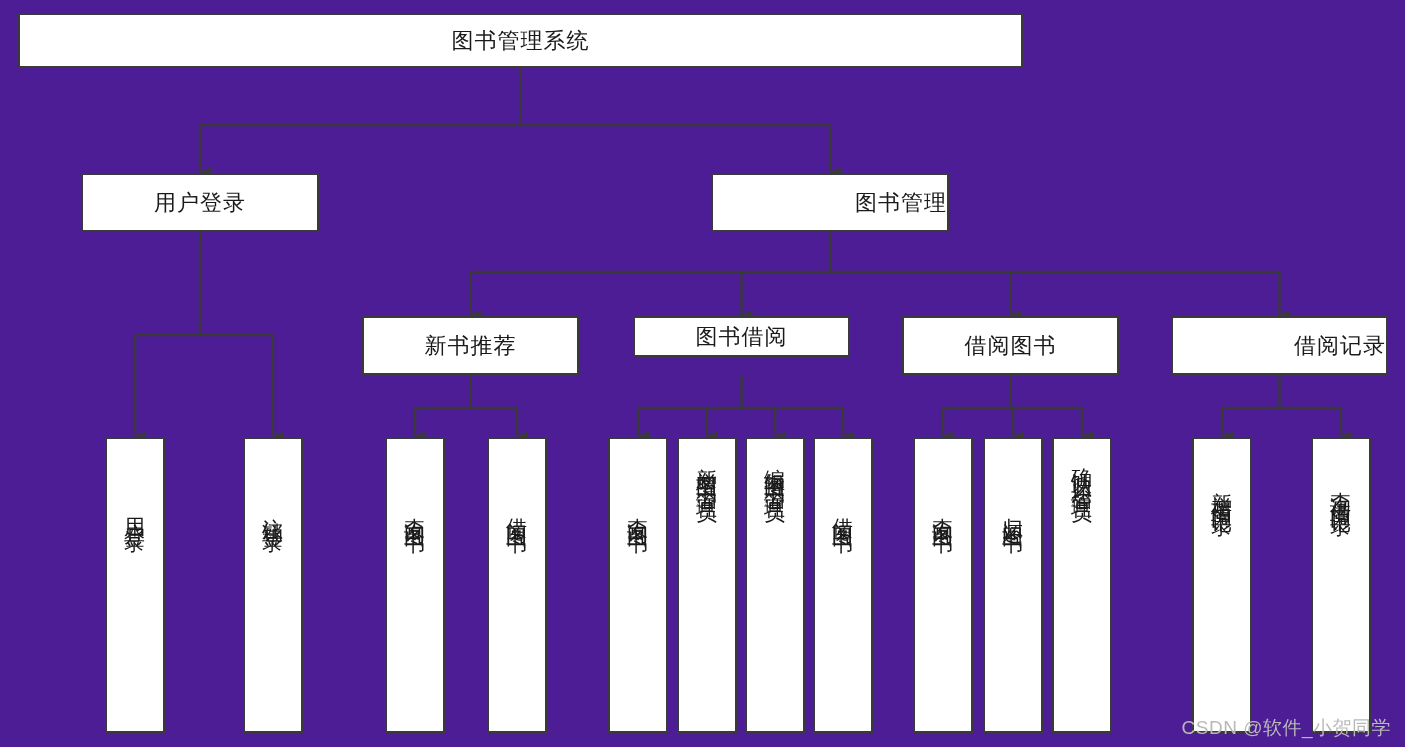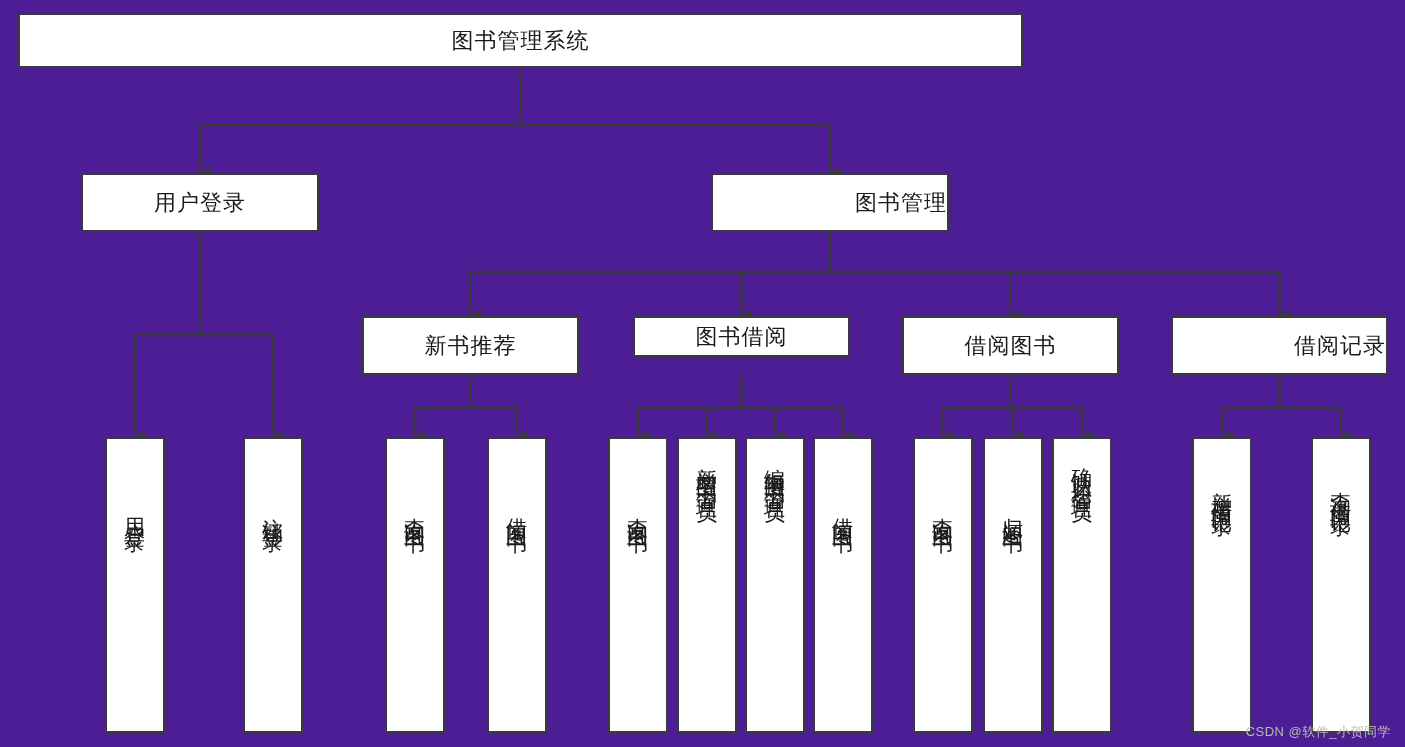--- a/index.html
+++ b/index.html
@@ -59,21 +59,21 @@
   .node.vert.top .vlabel {
     margin-top: 4px;
   }
   .node.vert.tall .vlabel {
     margin-top: 28px;
   }
   .watermark {
     position: absolute;
     right: 14px;
     bottom: 6px;
-    font-size: 13px;
+    font-size: 19px;
     color: #b9b9b9;
     letter-spacing: 0.5px;
     white-space: nowrap;
   }
 </style>
 </head>
 <body>
 
 <div id="diagram-root">
 

